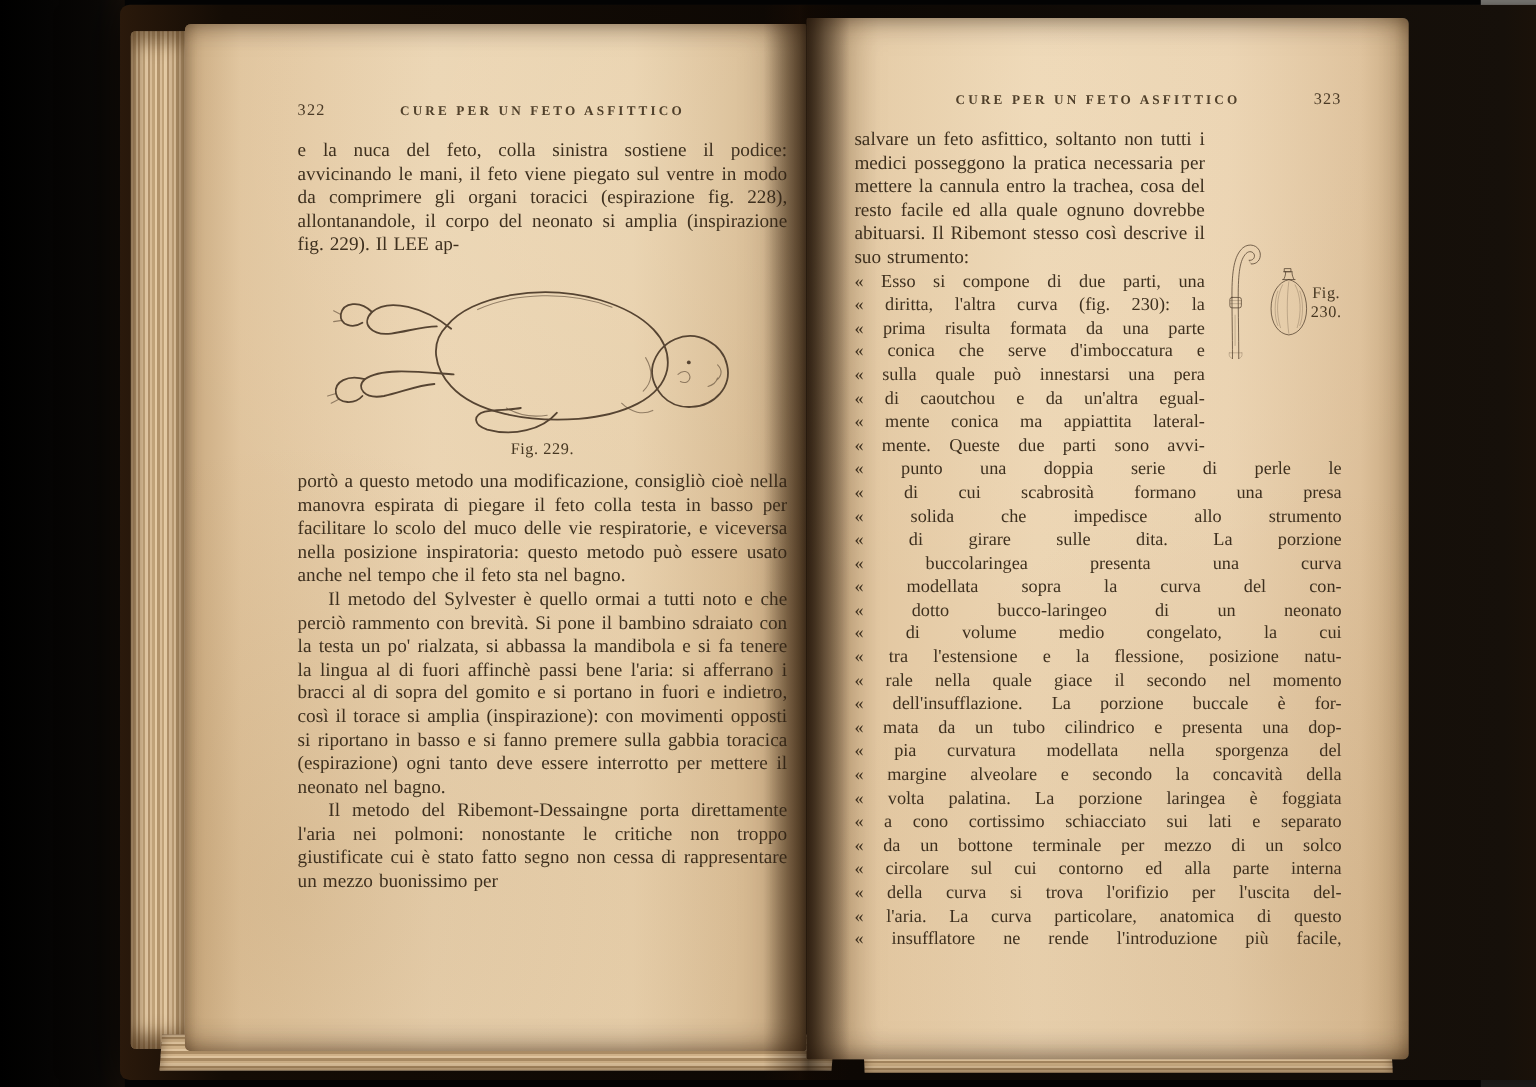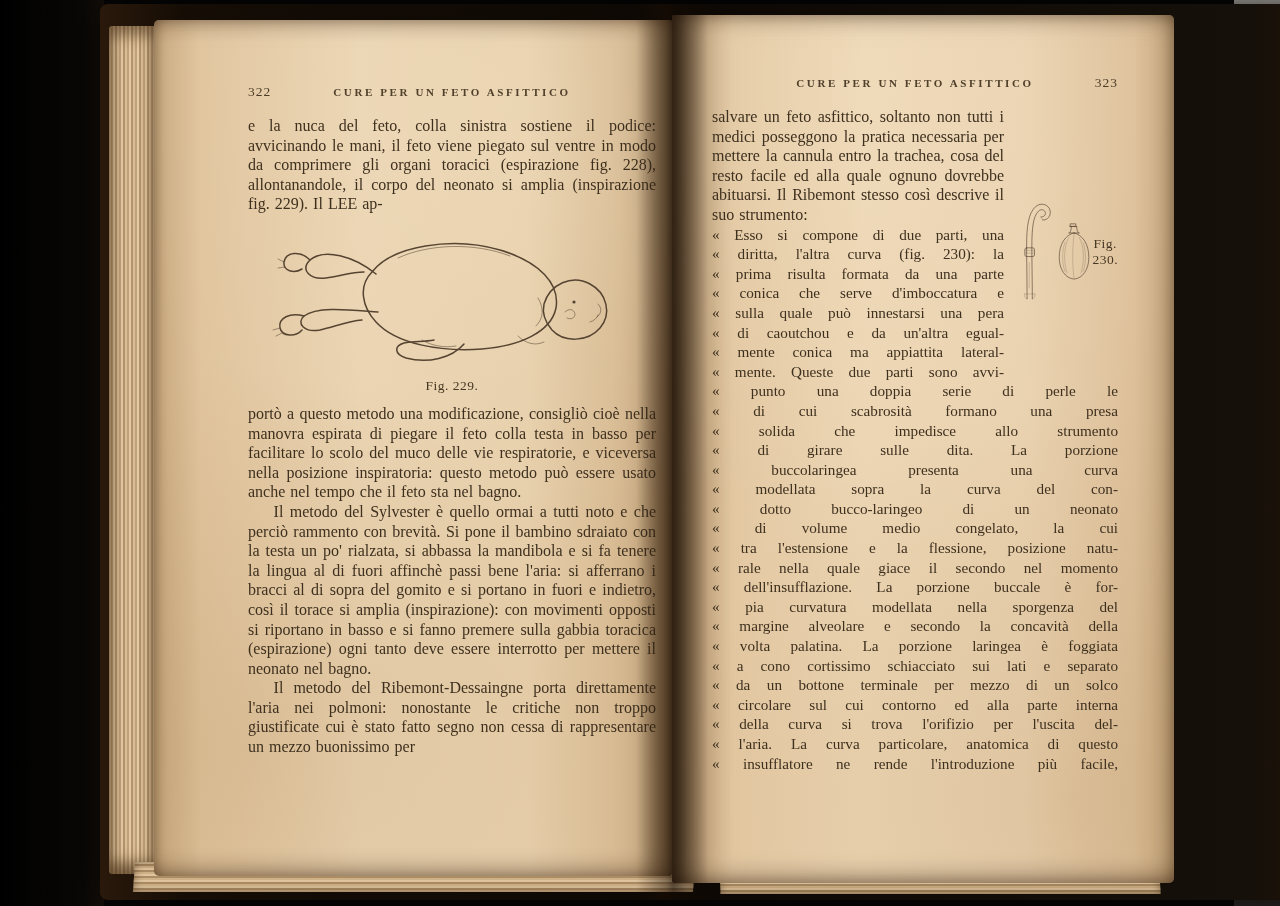--- a/index.html
+++ b/index.html
@@ -101,21 +101,21 @@
   p.body-par{
     margin:0;font-size:16px;line-height:19.6px;color:#3e301f;
     text-align:justify;word-spacing:1px;
   }
   p.body-par.indent{text-indent:1.6em;}
   p.body-par + p.body-par{margin-top:0;}
 
   .figure-block{width:364px;margin:8px auto 4px;}
   .figure-block svg{display:block;margin:0 auto;}
   .fig-caption{
-    text-align:center;font-size:13.5px;color:#463722;margin:16px 0 10px;
+    text-align:center;font-size:13.5px;color:#463722;margin:4px 0 10px;
     letter-spacing:.5px;
   }
 
   
   .fig-float{
     float:right;width:104px;margin:24px 0 10px 10px;
     display:flex;flex-direction:row;align-items:center;
   }
   .fig-float svg{display:block;}
   .fig-float .fig-caption{margin:6px 0 0;}
@@ -225,20 +225,21 @@
             <div class="qline">« di cui scabrosità formano una presa</div>
             <div class="qline">« solida che impedisce allo strumento</div>
             <div class="qline">« di girare sulle dita. La porzione</div>
             <div class="qline">« buccolaringea presenta una curva</div>
             <div class="qline">« modellata sopra la curva del con-</div>
             <div class="qline">« dotto bucco-laringeo di un neonato</div>
             <div class="qline">« di volume medio congelato, la cui</div>
             <div class="qline">« tra l'estensione e la flessione, posizione natu-</div>
             <div class="qline">« rale nella quale giace il secondo nel momento</div>
             <div class="qline">« dell'insufflazione. La porzione buccale è for-</div>
+            <div class="qline">« mata da un tubo cilindrico e presenta una dop-</div>
             <div class="qline">« pia curvatura modellata nella sporgenza del</div>
             <div class="qline">« margine alveolare e secondo la concavità della</div>
             <div class="qline">« volta palatina. La porzione laringea è foggiata</div>
             <div class="qline">« a cono cortissimo schiacciato sui lati e separato</div>
             <div class="qline">« da un bottone terminale per mezzo di un solco</div>
             <div class="qline">« circolare sul cui contorno ed alla parte interna</div>
             <div class="qline">« della curva si trova l'orifizio per l'uscita del-</div>
             <div class="qline">« l'aria. La curva particolare, anatomica di questo</div>
             <div class="qline">« insufflatore ne rende l'introduzione più facile,</div>
           </div>

